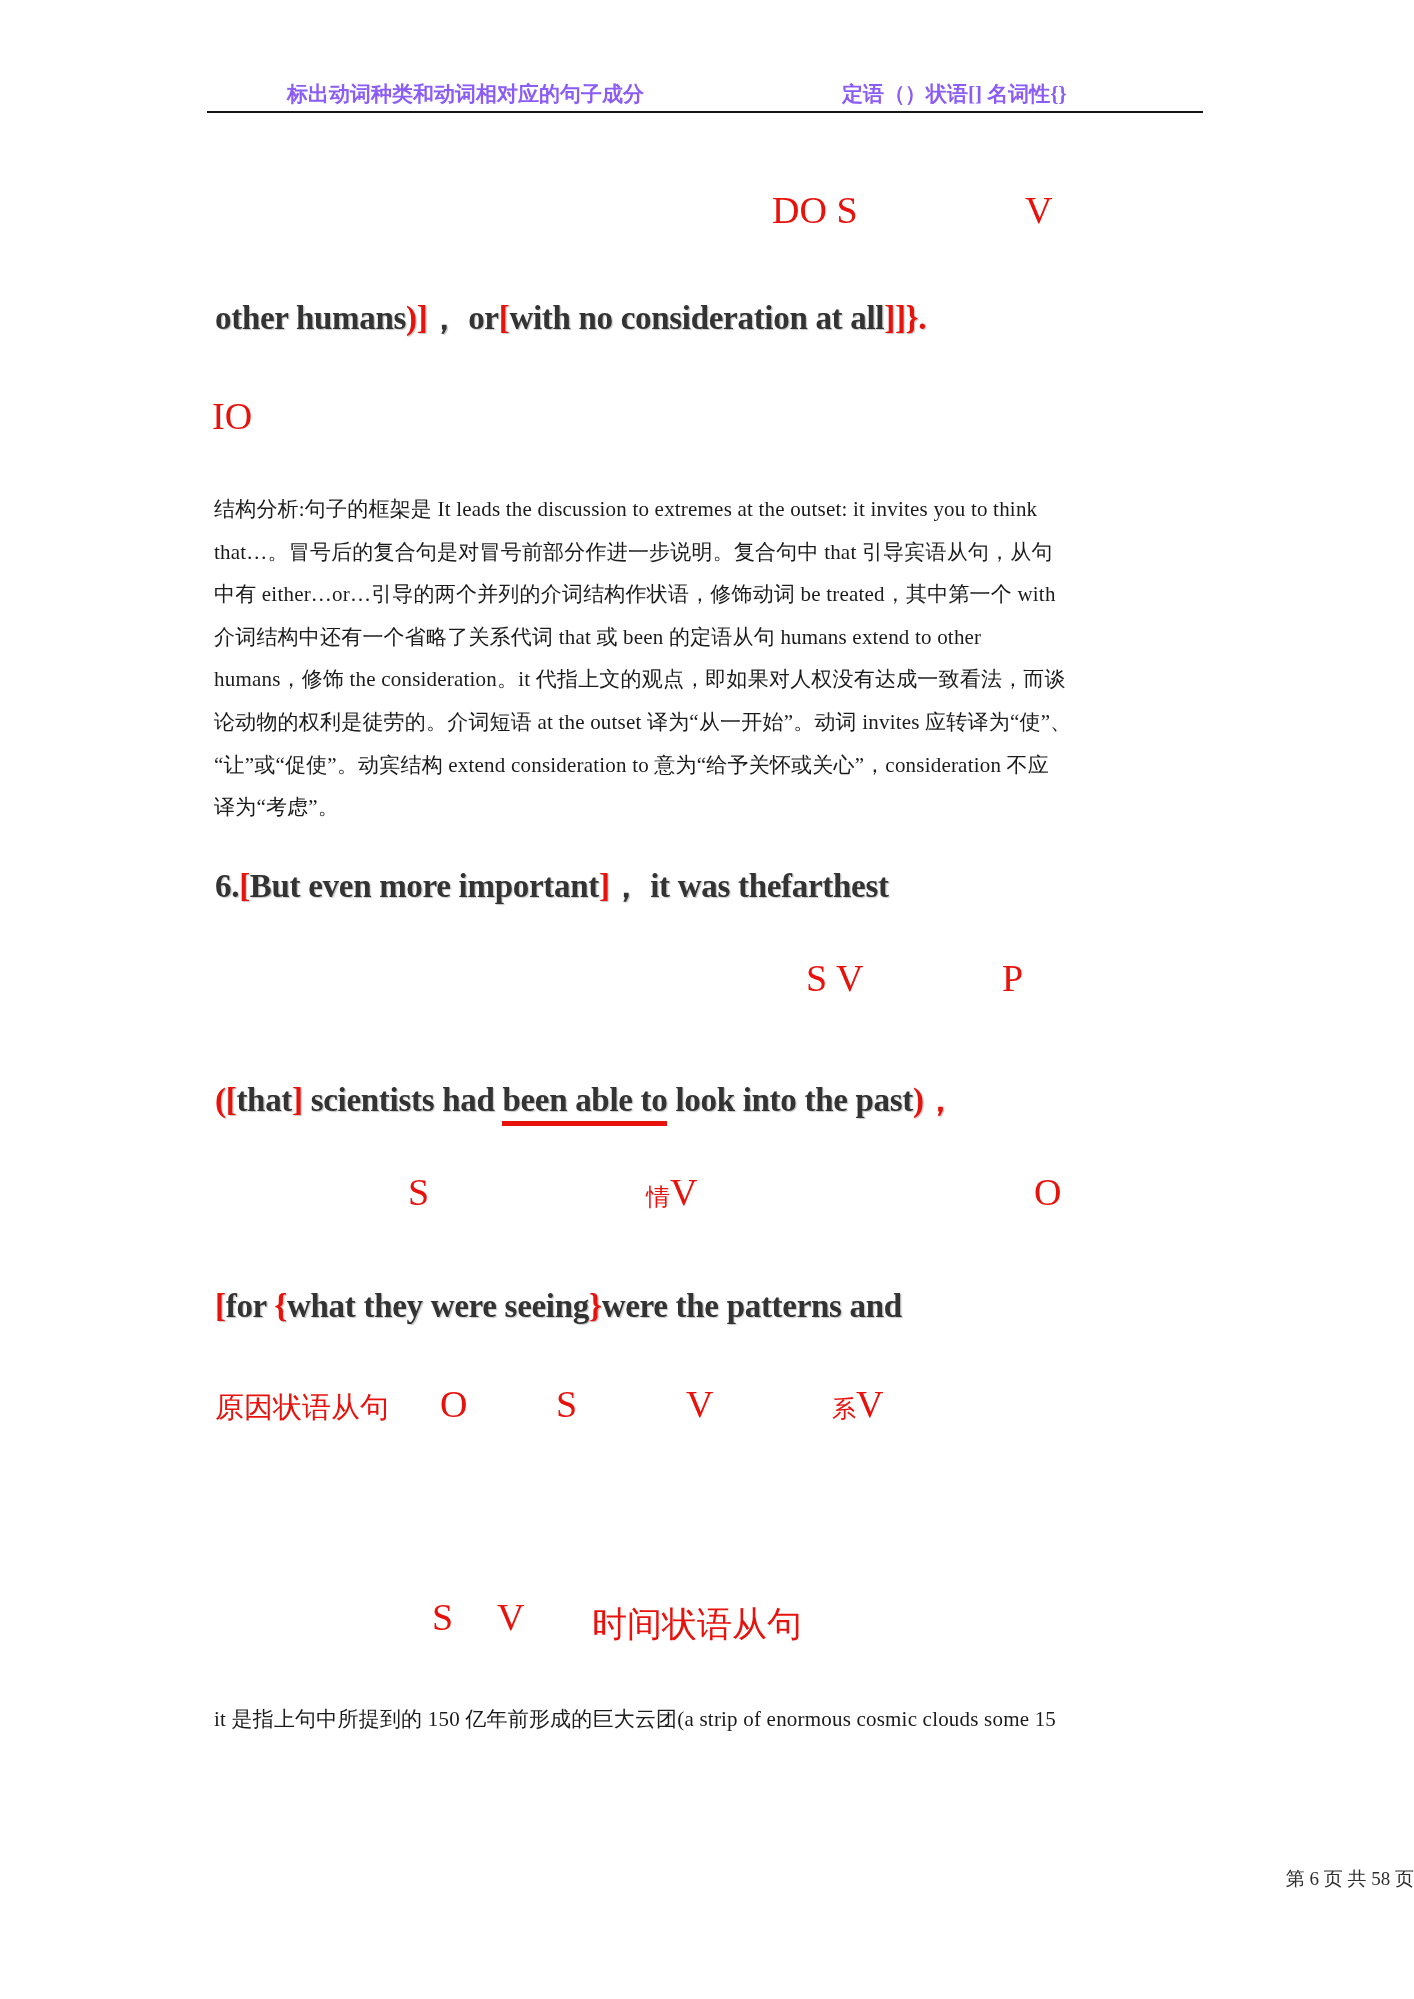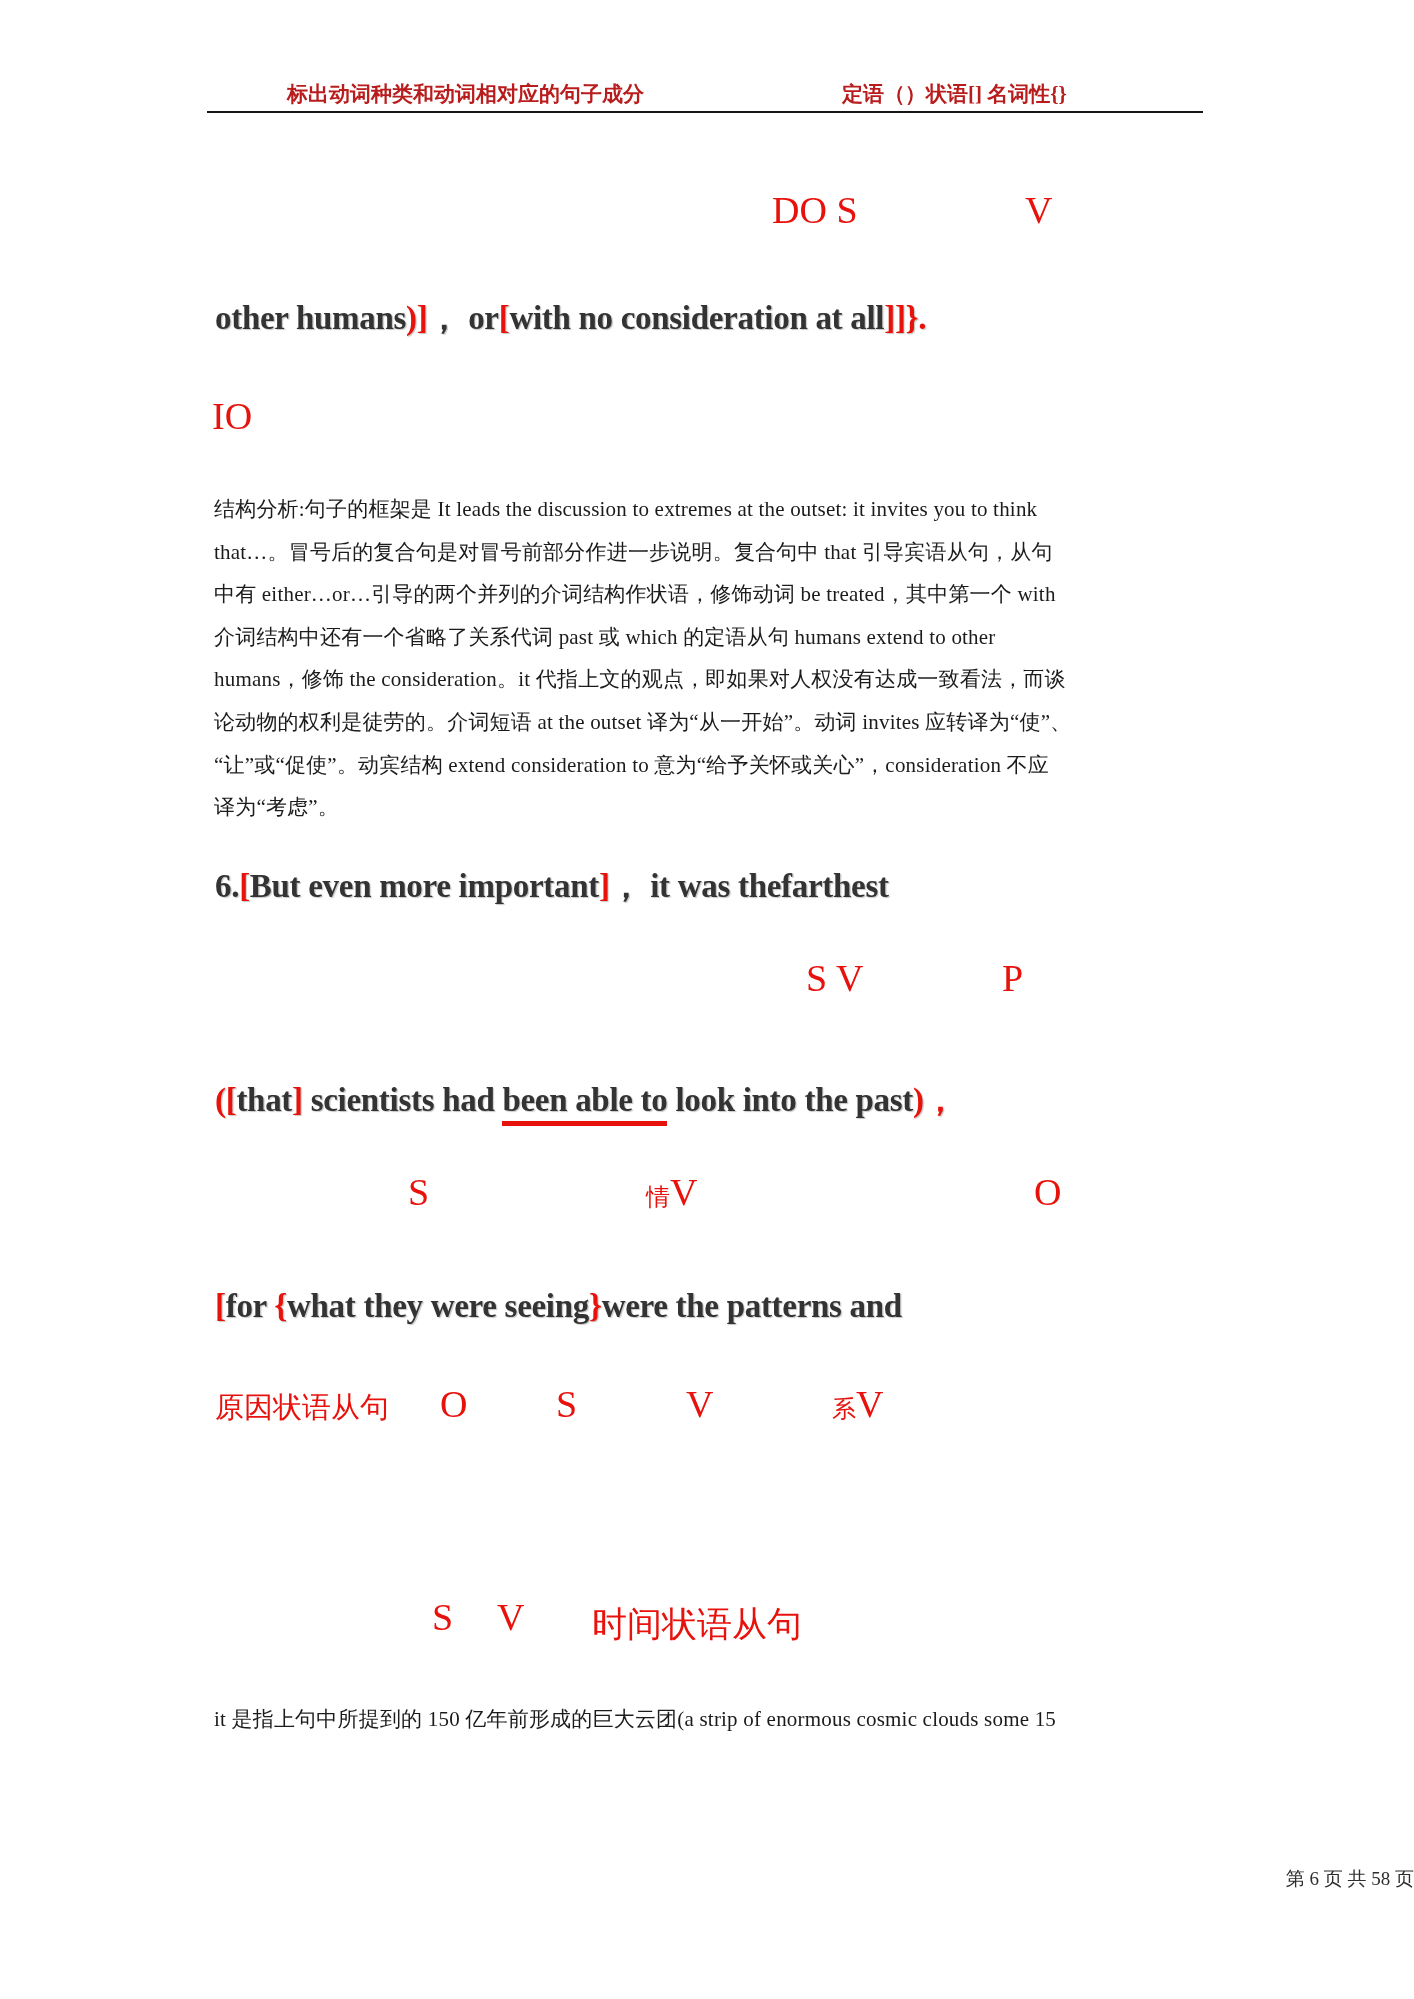--- a/index.html
+++ b/index.html
@@ -4,21 +4,21 @@
 <style>
   html,body{margin:0;padding:0;background:#ffffff;}
   .page{
     position:relative;
     width:1414px;height:1999px;
     background:#ffffff;
     font-family:"Liberation Serif","DejaVu Serif",serif;
     overflow:hidden;
   }
   
-  .hdr{position:absolute;top:80px;font-size:21px;font-weight:bold;color:#b91c1c;white-space:nowrap;}
+  .hdr{position:absolute;top:80px;font-size:21px;font-weight:bold;color:#8b5cf6;white-space:nowrap;}
   .hdr-left{left:287px;}
   .hdr-right{left:842px;}
   .hdr-rule{position:absolute;left:207px;top:111px;width:996px;height:2px;background:#151515;}
   
   .rt{position:absolute;color:var(--red);font-size:38px;white-space:nowrap;line-height:1.1;}
   .rt .zh-sm{font-size:24px;}
   .rt-zh{position:absolute;color:var(--red);font-size:29px;white-space:nowrap;line-height:1.1;}
   .rt-zh5{position:absolute;color:var(--red);font-size:35px;white-space:nowrap;line-height:1.1;}
   
   .sent{
@@ -55,21 +55,21 @@
   <span class="rt" style="left:1025px;top:190px;">V</span>
 
   <div class="sent" style="top:296px;"><span>other humans</span><span class="r">)]</span><span>，</span><span> or</span><span class="r">[</span><span>with no consideration at all</span><span class="r">]]}</span><span class="r">.</span></div>
 
   <span class="rt" style="left:212px;top:396px;">IO</span>
 
   <div class="para" style="top:488px;">
     <div>结构分析:句子的框架是 It leads the discussion to extremes at the outset: it invites you to think</div>
     <div>that…。冒号后的复合句是对冒号前部分作进一步说明。复合句中 that 引导宾语从句，从句</div>
     <div>中有 either…or…引导的两个并列的介词结构作状语，修饰动词 be treated，其中第一个 with</div>
-    <div>介词结构中还有一个省略了关系代词 past 或 which 的定语从句 humans extend to other</div>
+    <div>介词结构中还有一个省略了关系代词 that 或 been 的定语从句 humans extend to other</div>
     <div>humans，修饰 the consideration。it 代指上文的观点，即如果对人权没有达成一致看法，而谈</div>
     <div>论动物的权利是徒劳的。介词短语 at the outset 译为“从一开始”。动词 invites 应转译为“使”、</div>
     <div>“让”或“促使”。动宾结构 extend consideration to 意为“给予关怀或关心”，consideration 不应</div>
     <div>译为“考虑”。</div>
   </div>
 
   <div class="sent" style="top:864px;"><span>6.</span><span class="r">[</span><span>But even more important</span><span class="r">]</span><span>，</span><span> it was thefarthest</span></div>
 
   <span class="rt" style="left:806px;top:958px;">S V</span>
   <span class="rt" style="left:1002px;top:958px;">P</span>

